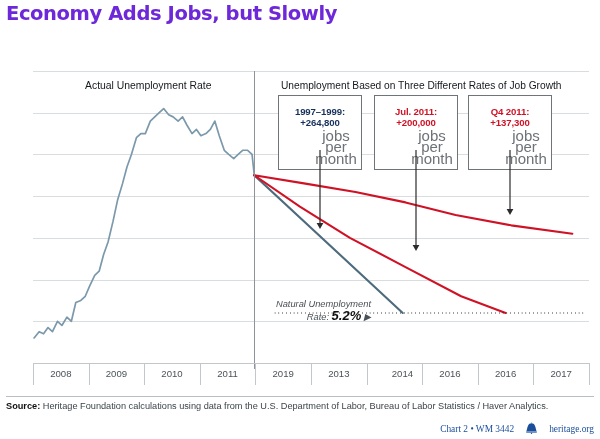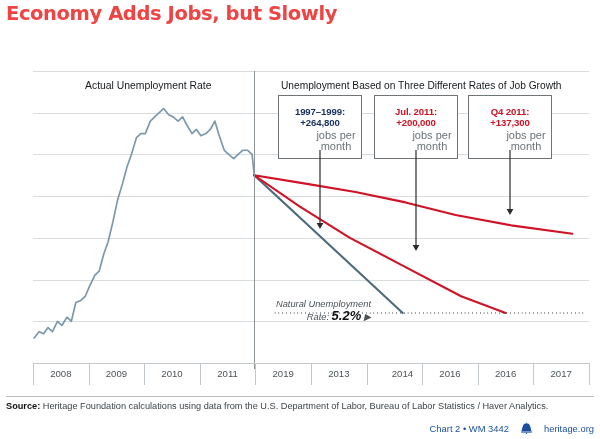--- a/index.html
+++ b/index.html
@@ -22,21 +22,21 @@
     box-sizing: border-box;
   }
 
   
   #header { position: absolute; left: 6px; top: 2px; width: 588px; }
   #chart-title {
     font-family: "DejaVu Sans", sans-serif;
     font-size: 19.5px;
     font-weight: bold;
     letter-spacing: -0.4px;
-    color: #ef4444;
+    color: #6d28d9;
     line-height: 24px;
     margin: 0;
   }
   #chart-subtitle {
     font-family: "Liberation Serif", serif;
     font-size: 12.4px;
     line-height: 14.6px;
     color: #1a1a1a;
     margin: 4px 0 0 0;
     width: 576px;
@@ -127,21 +127,21 @@
     width: 84px;
   }
   .callout .c-head {
     font-size: 9.6px;
     font-weight: bold;
     line-height: 11.4px;
     font-family: "Liberation Sans", sans-serif;
     letter-spacing: -0.1px;
   }
   .callout .c-sub {
-    font-size: 11px;
+    font-size: 15px;
     color: #6c7277;
     line-height: 11.5px;
     margin-top: 1px;
     font-family: "Liberation Sans", sans-serif;
     margin-left: 32px;
   }
 
   #natural-rate-note {
     position: absolute;
     left: 247px;
@@ -168,23 +168,23 @@
     color: #3d4449;
     font-family: "Liberation Sans", sans-serif;
   }
   #source-line b { color: #111; }
   #footer-right {
     position: absolute;
     right: 6px;
     top: 422px;
     font-size: 9.4px;
     color: #1b4f9c;
-    font-family: Liberation Sans, sans-serif;
+    font-family: Liberation Serif, serif;
     display: flex;
-    align-items: center;
+    align-items: flex-end;
     gap: 12px;
   }
   #bell-icon { display: inline-block; line-height: 0; }
 </style>
 </head>
 <body>
 
 <div id="page">
 
   <div id="header">

